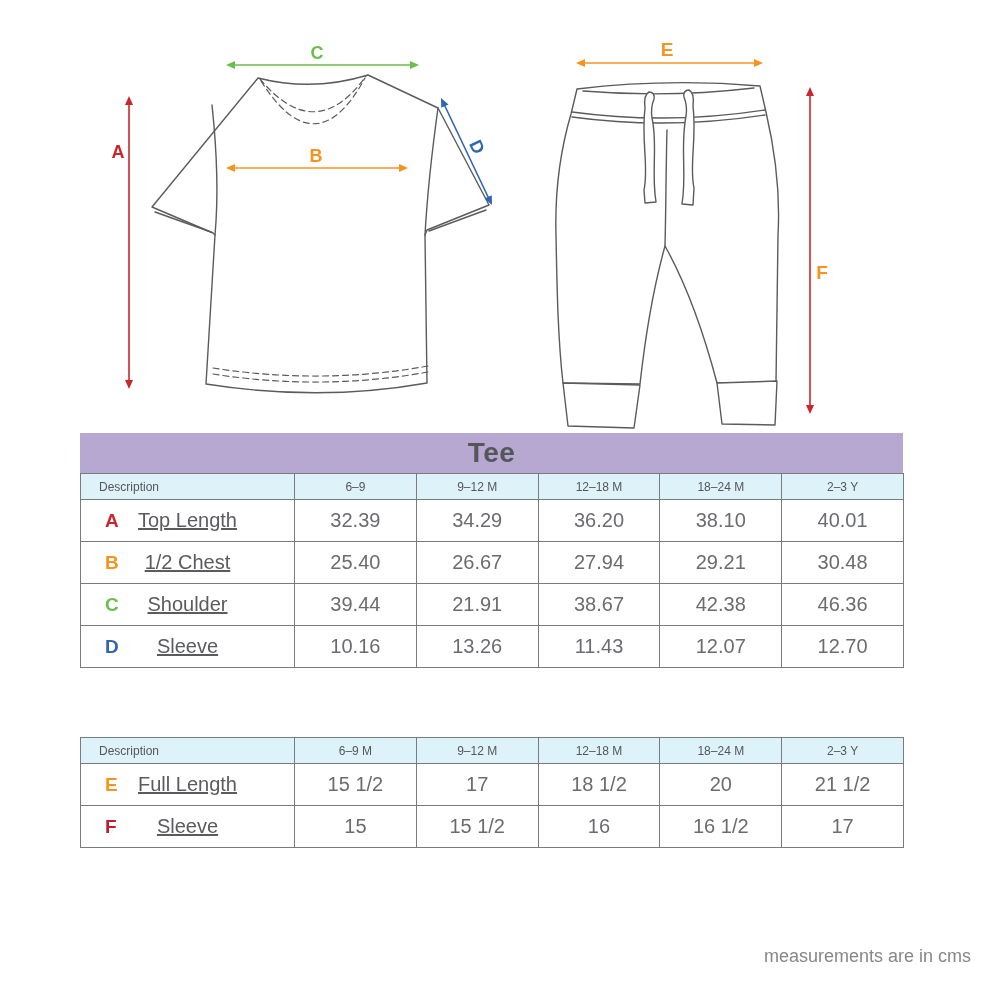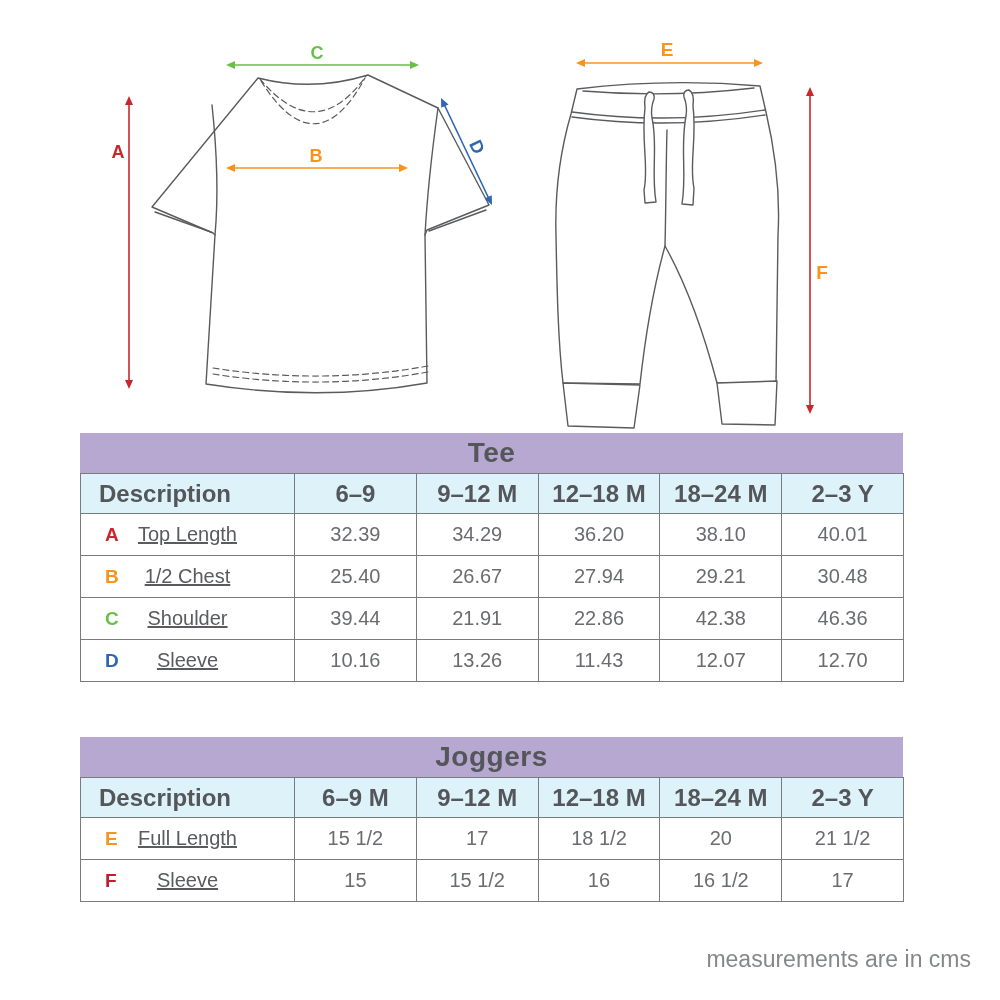--- a/index.html
+++ b/index.html
@@ -21,40 +21,40 @@
 
   .table-title {
     height:40px; background:#b6a8d0; display:flex; align-items:center; justify-content:center;
     font-size:28px; font-weight:bold; color:#54565a; letter-spacing:0.5px;
   }
   table { border-collapse:collapse; table-layout:fixed; width:823px; background:#ffffff; }
   col.c-desc { width:214px; }
   col.c-size { width:121.8px; }
   th, td { border:1px solid #797b7e; text-align:center; vertical-align:middle; }
   th {
-    background:#def3f9; height:40px; font-size:24px; font-weight:bold; color:#54565a;
+    background:#def3f9; height:26px; font-size:12px; font-weight:normal; color:#54565a;
   }
   th.desc-h { text-align:left; padding-left:18px; }
   td { height:42px; font-size:20px; color:#6a6c70; }
   td.desc-cell { position:relative; }
   .letter {
     position:absolute; left:24px; top:50%; transform:translateY(-50%);
     font-size:19px; font-weight:bold;
   }
   .row-label { display:inline-block; width:100%; text-align:center; color:#595b5f;text-decoration:underline; }
   .lc-red     { color:#c9262d; }
   .lc-orange  { color:#f7941d; }
   .lc-green   { color:#69bf49; }
   .lc-blue    { color:#2f66b1; }
   .lc-crimson { color:#c01e2e; }
 
   
   .footer-note {
     position:absolute; right:29px; top:946px;
-    font-size:23px; color:#85878a;
+    font-size:18px; color:#85878a;
   }
 </style>
 </head>
 <body>
 
 <div class="canvas">
 
   <svg class="diagram" viewBox="0 0 1000 440" width="1000" height="440" aria-hidden="true">
 
     <g fill="#ffffff" stroke="#5a5b5e" stroke-width="1.4" stroke-linejoin="round" stroke-linecap="round">
@@ -220,41 +220,40 @@
           <td>29.21</td>
           <td>30.48</td>
         </tr>
         <tr>
           <td class="desc-cell">
             <span class="letter lc-green">C</span>
             <span class="row-label">Shoulder</span>
           </td>
           <td>39.44</td>
           <td>21.91</td>
-          <td>22.86</td>
+          <td>38.67</td>
           <td>42.38</td>
           <td>46.36</td>
         </tr>
         <tr>
           <td class="desc-cell">
             <span class="letter lc-blue">D</span>
             <span class="row-label">Sleeve</span>
           </td>
           <td>10.16</td>
           <td>13.26</td>
           <td>11.43</td>
           <td>12.07</td>
           <td>12.70</td>
         </tr>
       </tbody>
     </table>
   </div>
 
   <div class="size-table joggers">
-    <div class="table-title">Joggers</div>
     <table>
       <colgroup>
         <col class="c-desc">
           <col class="c-size">
           <col class="c-size">
           <col class="c-size">
           <col class="c-size">
           <col class="c-size">
       </colgroup>
       <thead>

